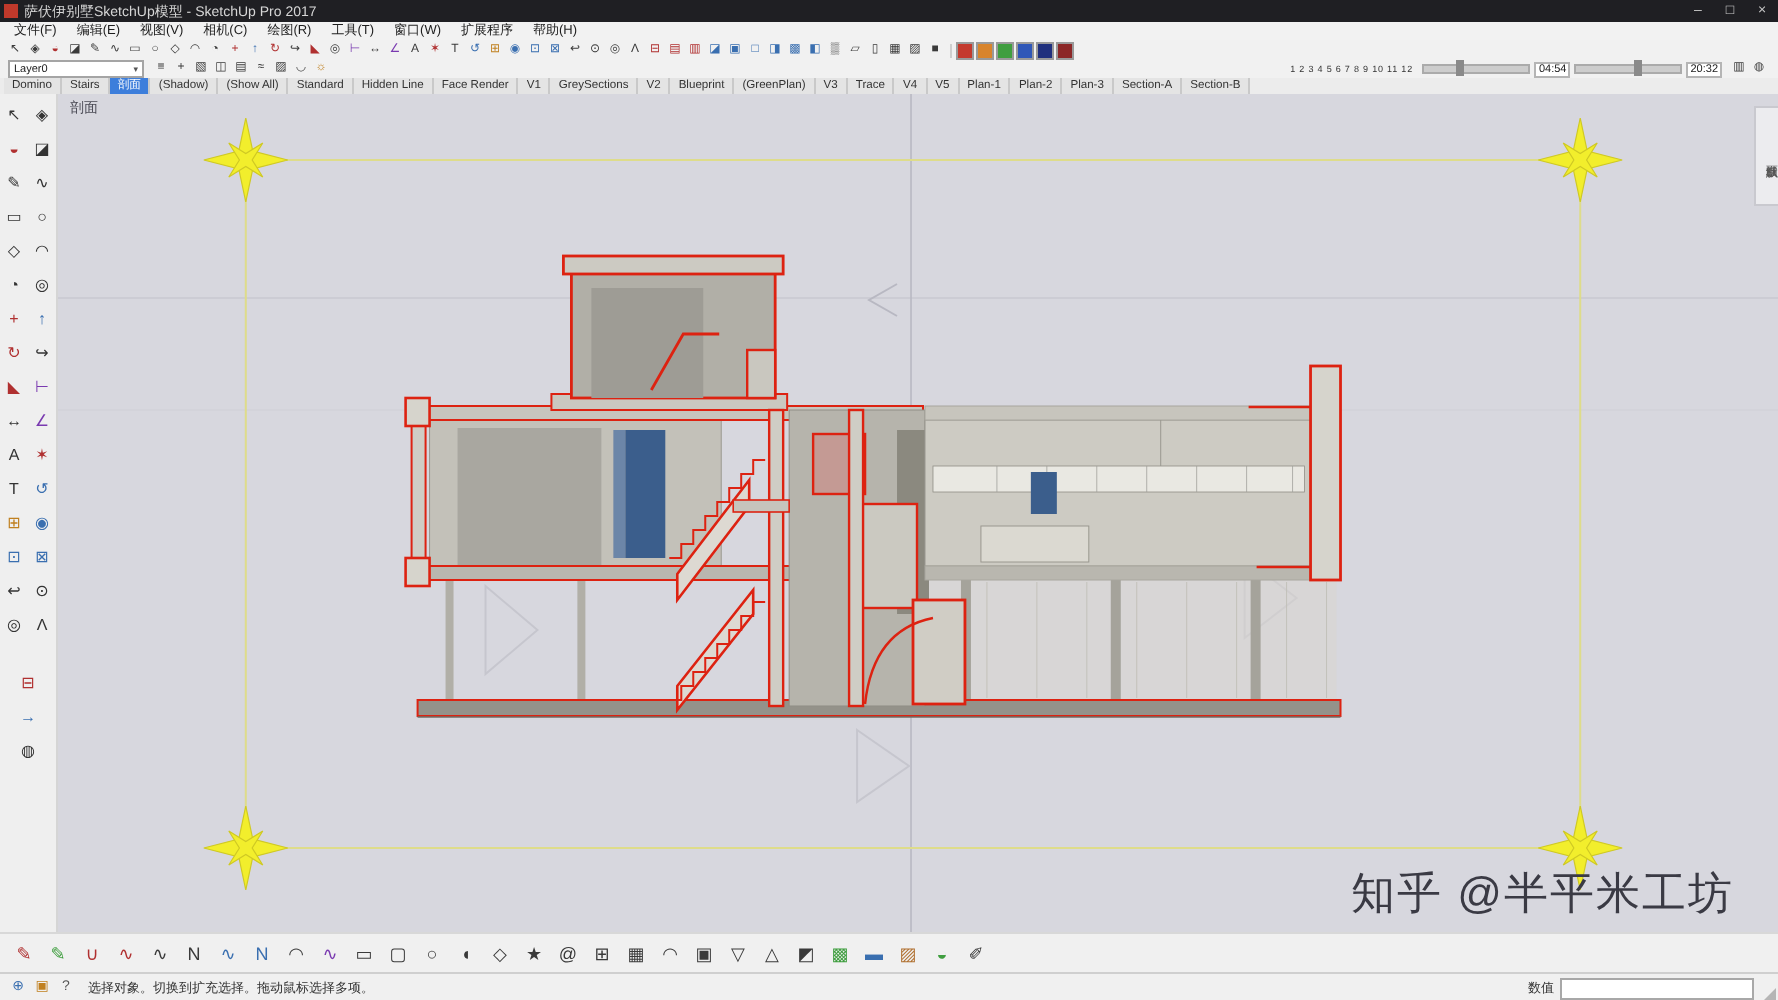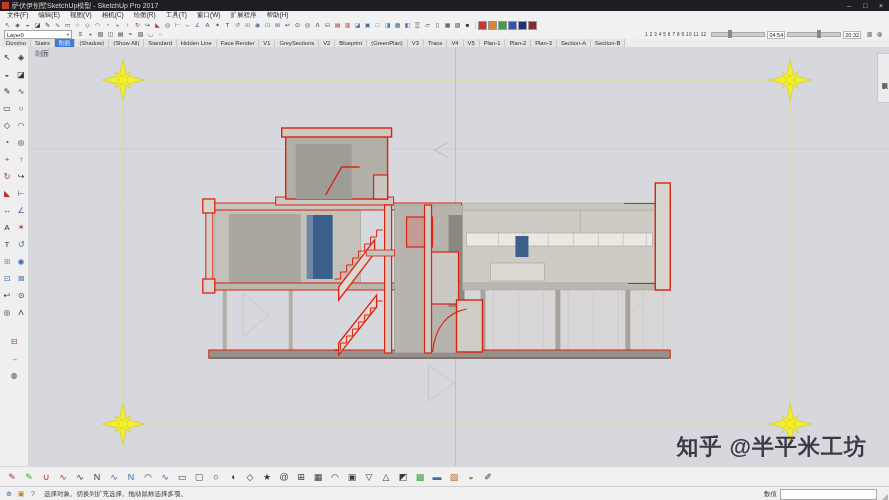--- a/index.html
+++ b/index.html
@@ -45,21 +45,21 @@
   
   #main{position:absolute;top:47px;left:0;width:889px;height:419px;display:flex;}
   #palette{width:28px;background:#efefef;border-right:1px solid #d5d5d5;display:flex;flex-direction:column;align-items:center;padding-top:2px;flex:none;}
   .pal-grid{display:grid;grid-template-columns:14px 14px;grid-auto-rows:17px;justify-items:center;align-items:center;}
   .pal-extra{display:grid;grid-template-columns:14px;grid-auto-rows:17px;justify-items:center;align-items:center;margin-top:12px;}
   .pal-icon{width:13px;height:13px;line-height:13px;text-align:center;font-size:8px;color:#333;}
 
   #canvas{flex:1;position:relative;background:#d7d7de;overflow:hidden;}
   #canvas svg{position:absolute;inset:0;width:100%;height:100%;}
   .canvas-label{position:absolute;left:6px;top:2px;font-size:7px;color:#4a4a55;}
-  .watermark{position:absolute;right:22px;bottom:4px;font-size:22px;font-weight:bold;color:#3a3a44;
+  .watermark{position:absolute;right:22px;bottom:4px;font-size:22px;font-weight:normal;color:#3a3a44;
              white-space:nowrap;letter-spacing:1px;}
   .tray-tab{position:absolute;right:0;top:6px;width:11px;height:48px;background:#ececef;border:1px solid #c9c9cf;border-right:none;
             writing-mode:vertical-rl;text-align:center;font-size:6px;color:#555;}
 
   
   #bottombar{position:absolute;top:466px;left:0;right:0;height:20px;background:#f0f0f0;border-top:1px solid #d8d8d8;
              display:flex;align-items:center;padding-left:4px;}
   .bb-icon{width:16px;height:15px;line-height:15px;text-align:center;font-size:9px;color:#3a3a3a;margin-right:1px;flex:none;}
 
   

